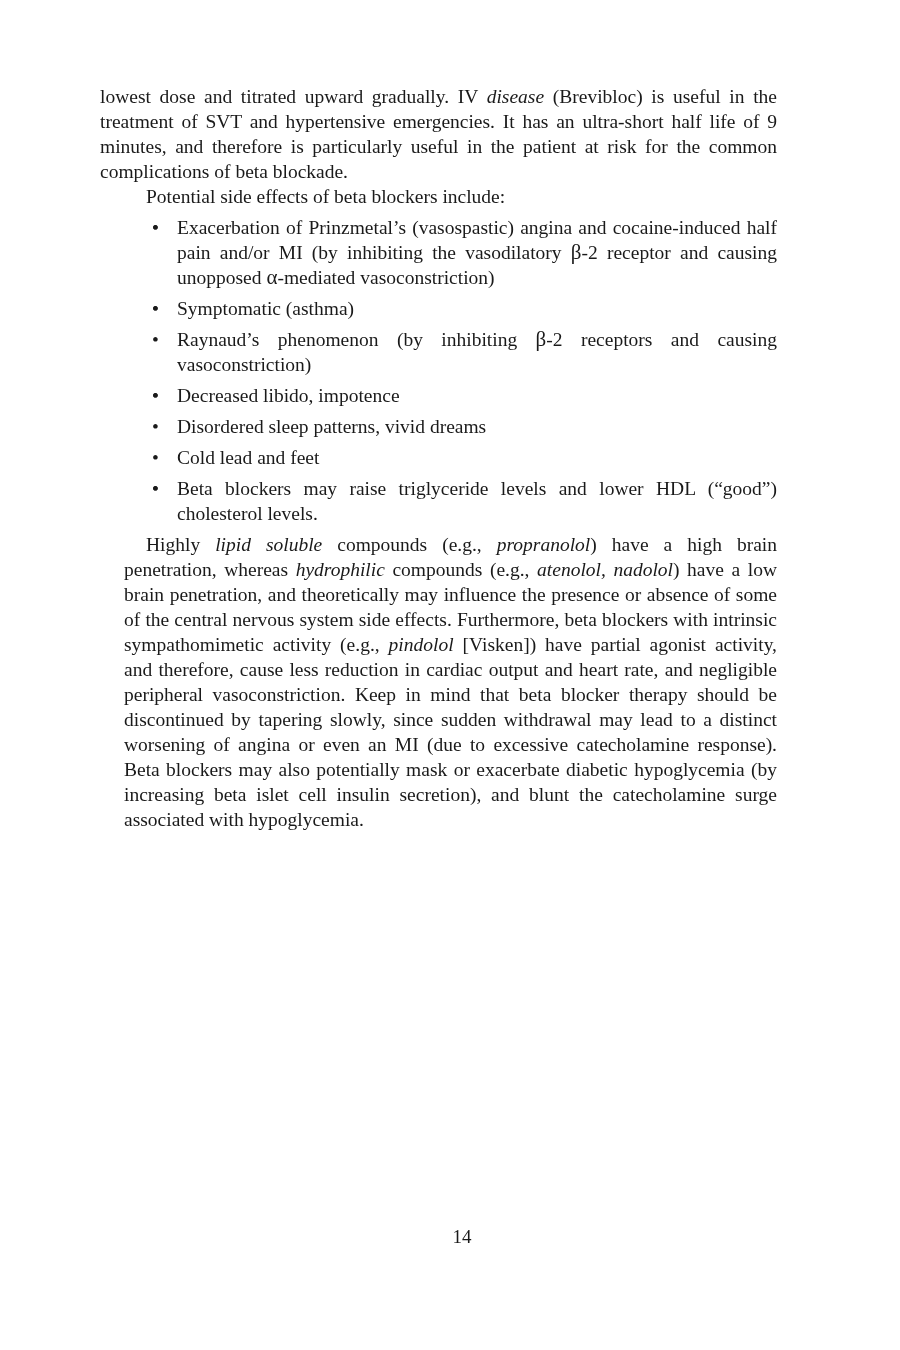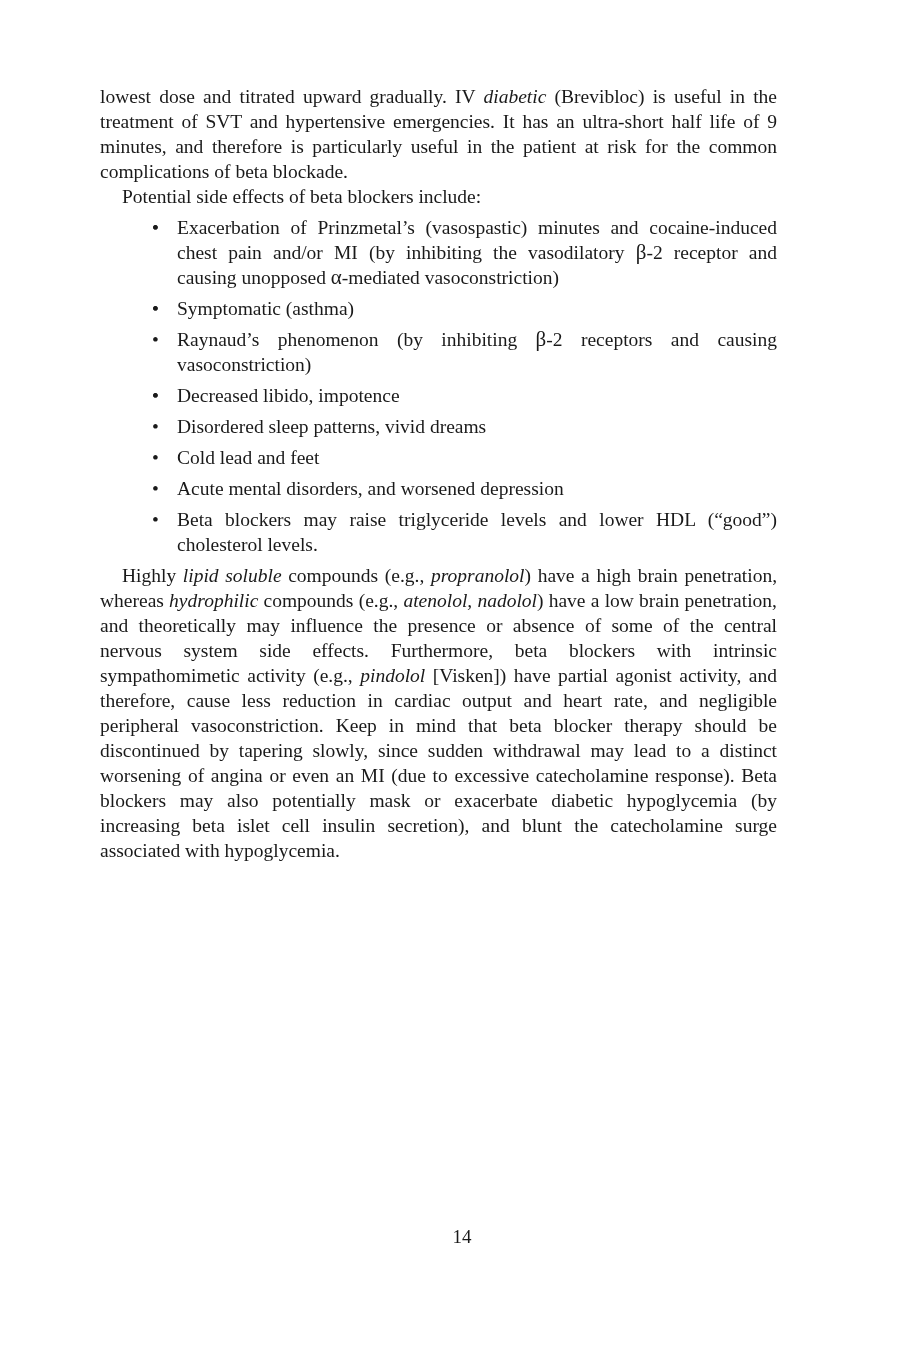--- a/index.html
+++ b/index.html
@@ -20,21 +20,21 @@
   .text-block {
     position: absolute;
     left: 100px;
     top: 84px;
     width: 677px;
     font-size: 19.5px;
     line-height: 25px;
     text-align: justify;
   }
   p { margin: 0; }
-  .indent { text-indent: 22px; }
+  .indent { text-indent: 22px; margin-left: 24px; }
   ul.bullet-list {
     list-style: none;
     margin: 6px 0 0 0;
     padding: 0;
   }
   ul.bullet-list li {
     position: relative;
     padding-left: 77px;
     margin-bottom: 6px;
     text-align: justify;
@@ -56,31 +56,31 @@
     font-size: 19px;
     color: #1a1a1a;
     margin-left: 12px;
   }
 </style>
 </head>
 <body>
 
 <div class="page">
   <div class="text-block">
-    <p class="para"><span>lowest dose and titrated upward gradually. IV </span><span class="it">diabetic</span><span> (Brevibloc) is useful in the treatment of SVT and hypertensive emergencies. It has an ultra-short half life of 9 minutes, and therefore is particularly useful in the patient at risk for the common complications of beta blockade.</span></p>
+    <p class="para"><span>lowest dose and titrated upward gradually. IV </span><span class="it">disease</span><span> (Brevibloc) is useful in the treatment of SVT and hypertensive emergencies. It has an ultra-short half life of 9 minutes, and therefore is particularly useful in the patient at risk for the common complications of beta blockade.</span></p>
     <p class="para indent">Potential side effects of beta blockers include:</p>
     <ul class="bullet-list">
         <li><span class="bullet-marker">•</span></li>
-        <li><span class="bullet-marker">•</span><span><span>Exacerbation of Prinzmetal’s (vasospastic) minutes and cocaine-induced chest pain and/or MI (by inhibiting the vasodilatory </span><span class="greek">β</span><span>-2 receptor and causing unopposed </span><span class="greek">α</span><span>-mediated vasoconstriction)</span></span></li>
+        <li><span class="bullet-marker">•</span><span><span>Exacerbation of Prinzmetal’s (vasospastic) angina and cocaine-induced half pain and/or MI (by inhibiting the vasodilatory </span><span class="greek">β</span><span>-2 receptor and causing unopposed </span><span class="greek">α</span><span>-mediated vasoconstriction)</span></span></li>
         <li><span class="bullet-marker">•</span></li>
         <li><span class="bullet-marker">•</span><span><span>Symptomatic (asthma)</span></span></li>
         <li><span class="bullet-marker">•</span><span><span>Raynaud’s phenomenon (by inhibiting </span><span class="greek">β</span><span>-2 receptors and causing vasoconstriction)</span></span></li>
         <li><span class="bullet-marker">•</span></li>
         <li><span class="bullet-marker">•</span><span><span>Decreased libido, impotence</span></span></li>
         <li><span class="bullet-marker">•</span><span><span>Disordered sleep patterns, vivid dreams</span></span></li>
         <li><span class="bullet-marker">•</span><span><span>Cold lead and feet</span></span></li>
-        <li><span class="bullet-marker">•</span><span><span>Acute mental disorders, and worsened depression</span></span></li>
+        <li><span class="bullet-marker">•</span></li>
         <li><span class="bullet-marker">•</span><span><span>Beta blockers may raise triglyceride levels and lower HDL (“good”) cholesterol levels.</span></span></li>
       </ul>
     <p class="para indent para2"><span>Highly </span><span class="it">lipid soluble</span><span> compounds (e.g., </span><span class="it">propranolol</span><span>) have a high brain penetration, whereas </span><span class="it">hydrophilic</span><span> compounds (e.g., </span><span class="it">atenolol, nadolol</span><span>) have a low brain penetration, and theoretically may influence the presence or absence of some of the central nervous system side effects. Furthermore, beta blockers with intrinsic sympathomimetic activity (e.g., </span><span class="it">pindolol</span><span> [Visken]) have partial agonist activity, and therefore, cause less reduction in cardiac output and heart rate, and negligible peripheral vasoconstriction. Keep in mind that beta blocker therapy should be discontinued by tapering slowly, since sudden withdrawal may lead to a distinct worsening of angina or even an MI (due to excessive catecholamine response). Beta blockers may also potentially mask or exacerbate diabetic hypoglycemia (by increasing beta islet cell insulin secretion), and blunt the catecholamine surge associated with hypoglycemia.</span></p>
   </div>
   <div class="page-number">14</div>
 </div>
 
 </body></html>

